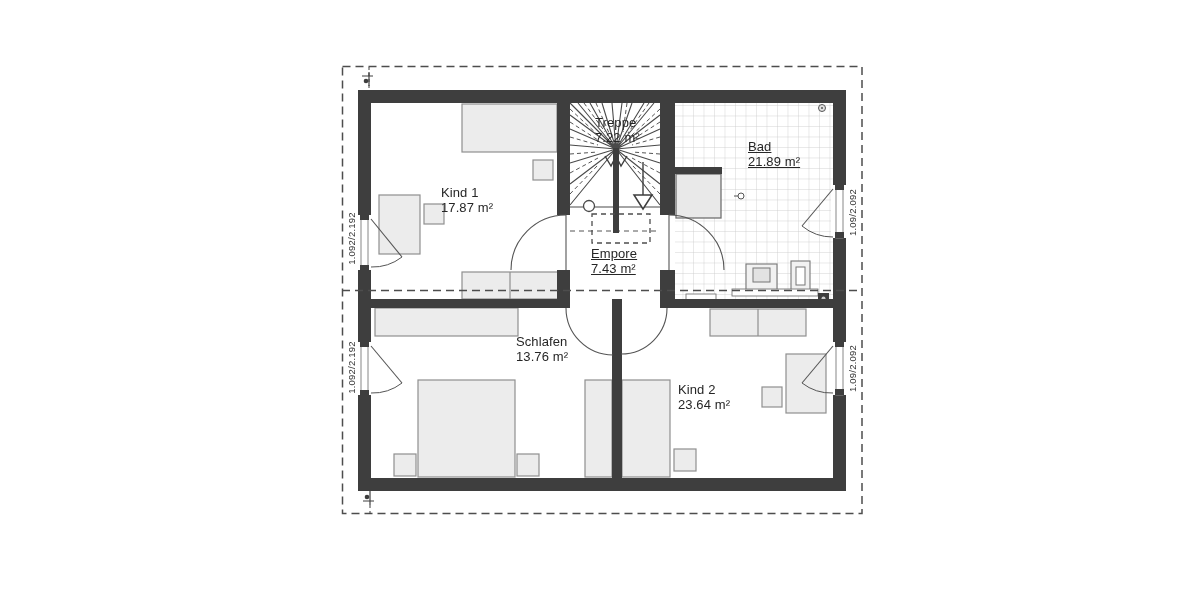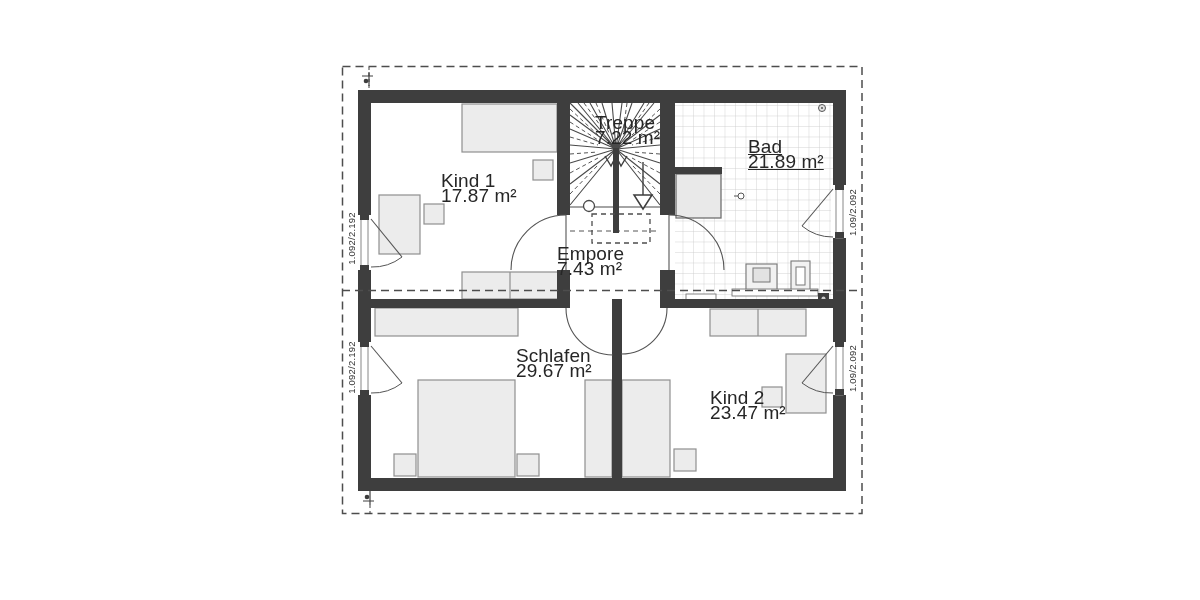--- a/index.html
+++ b/index.html
@@ -3,21 +3,21 @@
 <meta charset="utf-8">
 <style>
   html,body{margin:0;padding:0;background:#ffffff;}
   #canvas{
     position:relative;width:1200px;height:600px;background:#ffffff;overflow:hidden;
     font-family:"Liberation Sans", sans-serif;
   }
   #plan-svg{position:absolute;left:0;top:0;}
   .room-label{
     position:absolute;z-index:5;white-space:nowrap;
-    font-size:19px;line-height:15px;color:#262626;letter-spacing:.1px;
+    font-size:13px;line-height:15px;color:#262626;letter-spacing:.1px;
   }
   .dim-label{
     position:absolute;z-index:5;width:70px;height:11px;text-align:center;
     font-size:9.5px;line-height:11px;color:#303030;letter-spacing:.2px;
     transform:rotate(-90deg);white-space:nowrap;
   }
 </style>
 </head>
 <body>
 
@@ -166,43 +166,43 @@
       </g>
       <g>
         <path d="M370 491 V505" stroke-width="1.2"></path>
         <path d="M370 505 V514" stroke-width="1" stroke-dasharray="3 3"></path>
         <path d="M363 501 H374" stroke-width="1"></path>
         <circle cx="367" cy="497" r="2.3" fill="#3e3e3e" stroke="none"></circle>
       </g>
     </g>
   </svg>
 
-  <div class="room-label" style="left:441px;top:173px;">
+  <div class="room-label" style="left:441px;top:185px;">
     <div>Kind 1</div>
     <div>17.87 m²</div>
   </div>
   <div class="room-label" style="left:595px;top:115px;">
     <div>Treppe</div>
     <div>7.22 m²</div>
   </div>
   <div class="room-label" style="left:748px;top:139px;text-decoration:underline;">
     <div>Bad</div>
     <div>21.89 m²</div>
   </div>
-  <div class="room-label" style="left:557px;top:246px;">
+  <div class="room-label" style="left:591px;top:246px;text-decoration:underline;">
     <div>Empore</div>
     <div>7.43 m²</div>
   </div>
-  <div class="room-label" style="left:516px;top:348px;">
+  <div class="room-label" style="left:516px;top:334px;">
     <div>Schlafen</div>
-    <div>29.67 m²</div>
-  </div>
-  <div class="room-label" style="left:710px;top:382px;margin-top:8px;">
+    <div>13.76 m²</div>
+  </div>
+  <div class="room-label" style="left:678px;top:382px;">
     <div>Kind 2</div>
-    <div>23.47 m²</div>
+    <div>23.64 m²</div>
   </div>
 
   <div class="dim-label" style="left:316px;top:233px;">1.092/2.192</div>
   <div class="dim-label" style="left:316px;top:362px;">1.092/2.192</div>
   <div class="dim-label" style="left:817px;top:207px;">1.09/2.092</div>
   <div class="dim-label" style="left:817px;top:363px;">1.09/2.092</div>
 
 </div>
 
 </body></html>

